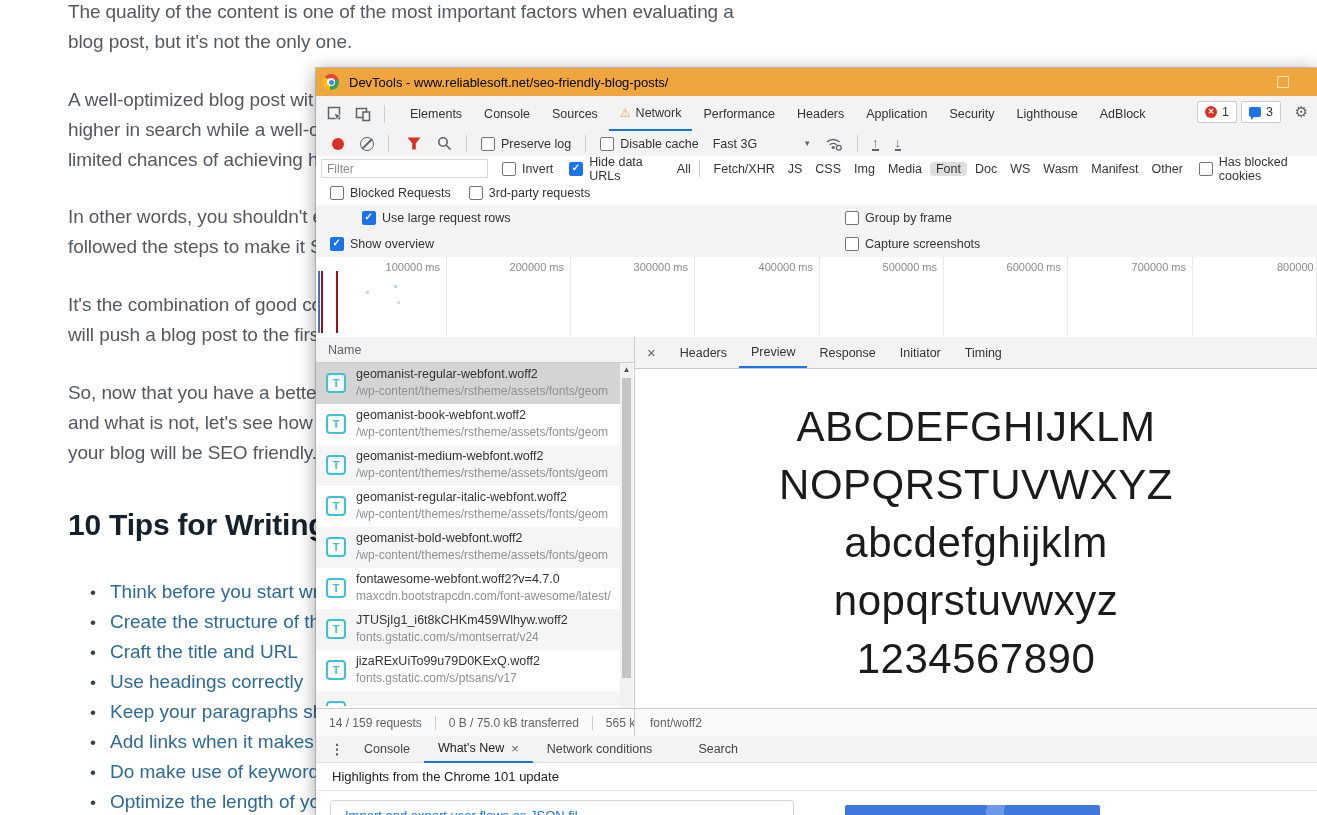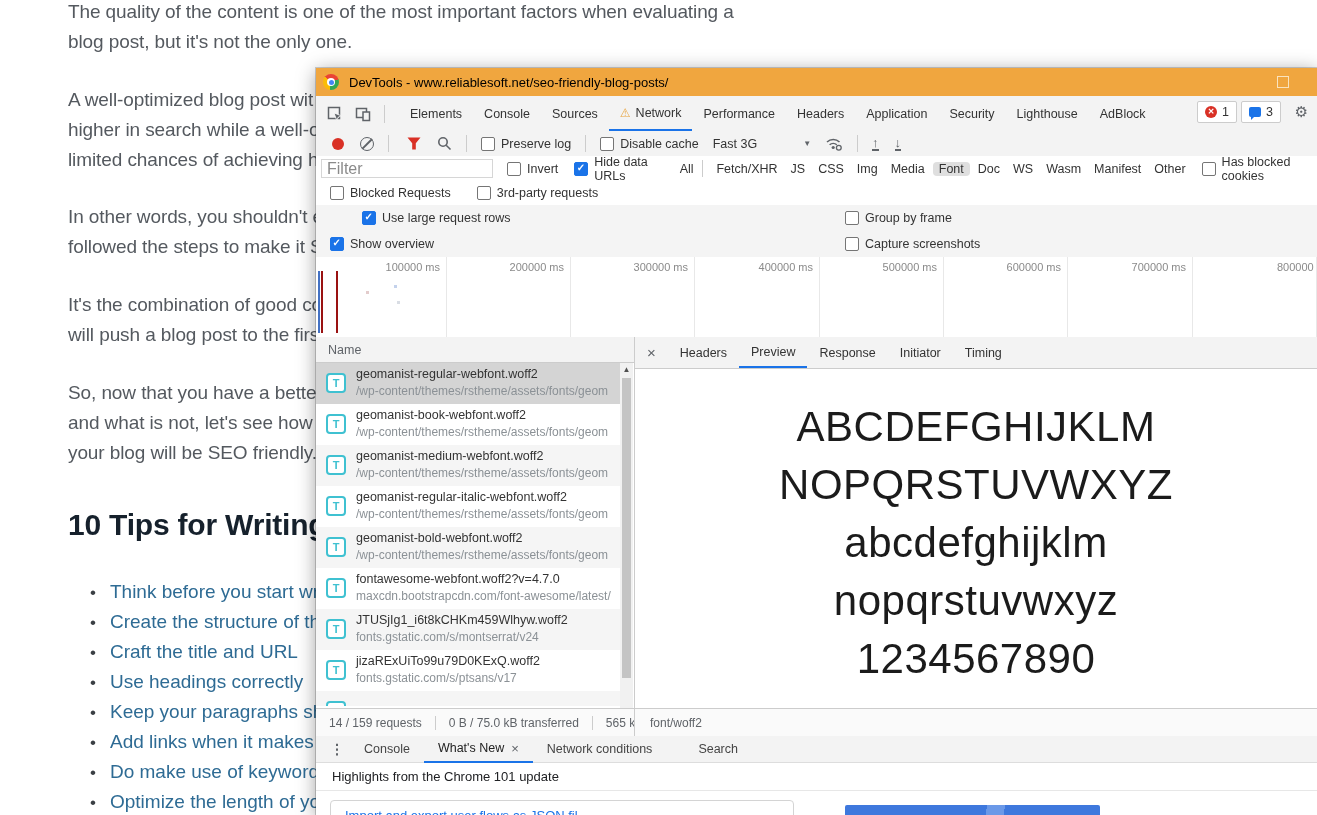--- a/index.html
+++ b/index.html
@@ -66,28 +66,28 @@
   .cb{width:12px;height:12px;border:1px solid #757575;border-radius:2px;background:#fff;
       display:inline-block;flex:none;}
   .cb.on{border-color:#1a73e8;background:#1a73e8;position:relative;}
   .cb.on::after{content:"✓";position:absolute;left:1.5px;top:-1px;color:#fff;font-size:10px;font-weight:bold;}
   .lab{margin-left:6px;}
   .caret{font-size:8px;color:#5f6368;}
   .arrbar{font-size:13px;font-weight:bold;color:#5f6368;border-bottom:2px solid #5f6368;line-height:13px;}
 
   .filterrow{position:absolute;left:0;top:88px;width:1001px;height:25px;background:#fff;
          display:flex;align-items:center;}
-  .filter-input{width:160px;height:17px;border:1px solid #d6d6d6;margin-left:5px;font-size:16px;
+  .filter-input{width:160px;height:17px;border:1px solid #d6d6d6;margin-left:5px;font-size:12px;
          padding:0 5px;color:#333;outline:none;font-family:inherit;}
   .filter-input::placeholder{color:#8a8a8a;}
   .types{display:flex;align-items:center;gap:13px;margin-left:12px;}
   .type{cursor:pointer;}
   .type.sel{background:#dfdfdf;border-radius:4px;padding:0 6px;margin:0 -5px;}
   .filterrow2{position:absolute;left:0;top:113px;width:1001px;height:24px;background:#fff;
-         border-bottom:1px solid #ddd;display:flex;align-items:center;gap:26px;}
+         border-bottom:1px solid #ddd;display:flex;align-items:center;gap:18px;}
   .settings{position:absolute;left:0;top:137px;width:1001px;height:52px;background:#f4f4f4;
          border-bottom:1px solid #ccc;}
   .set-row{position:absolute;display:flex;align-items:center;}
 
   
   .timeline{position:absolute;left:0;top:189px;width:1001px;height:80px;background:#fff;
         border-bottom:1px solid #ccc;overflow:hidden;}
   .gline{position:absolute;top:0;width:1px;height:80px;background:#e8e8e8;}
   .rlab{position:absolute;top:4px;font-size:11px;color:#8a8a8a;white-space:nowrap;}
   .ev{position:absolute;top:14px;height:62px;width:2px;}

